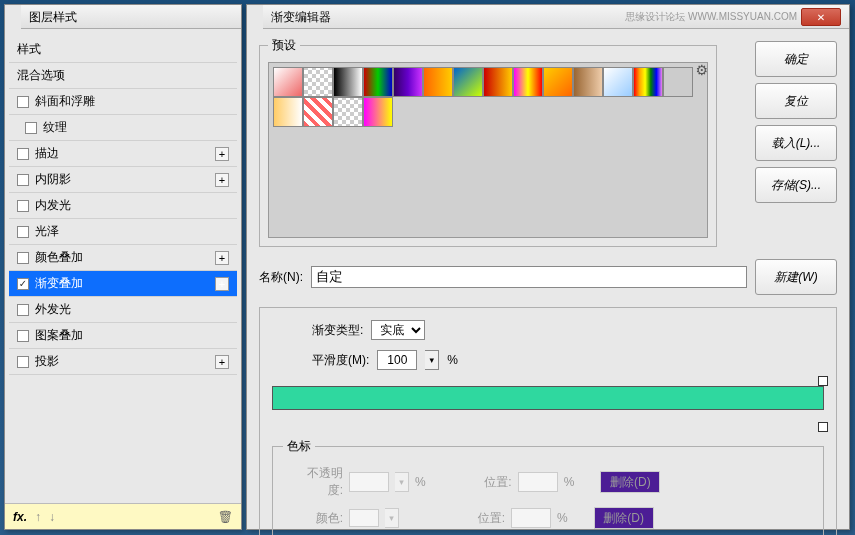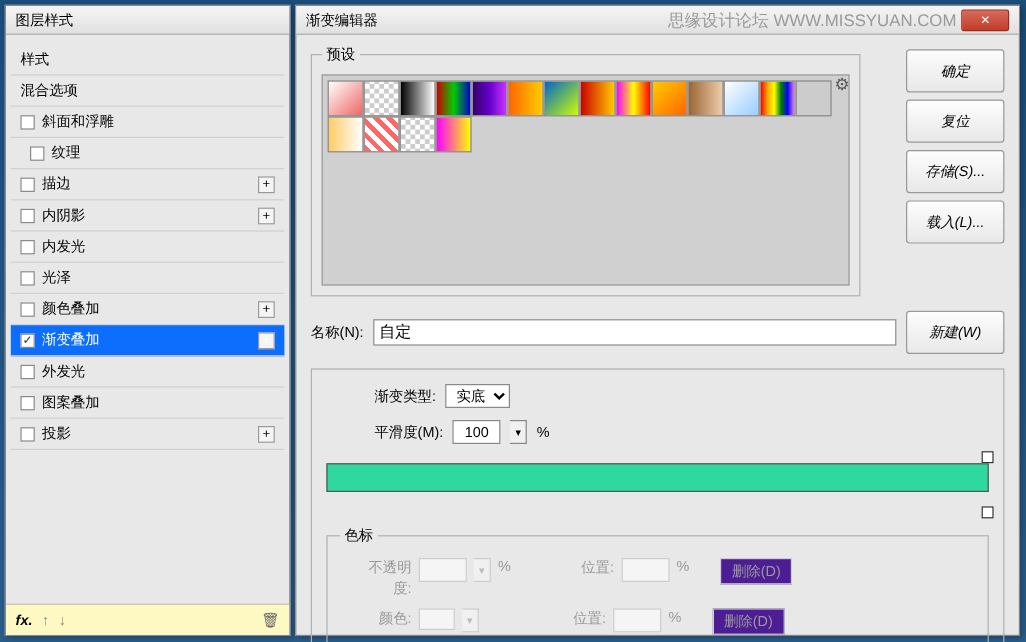--- a/index.html
+++ b/index.html
@@ -1,21 +1,21 @@
 <!DOCTYPE html>
 <html><head>
   <meta charset="utf-8">
   <style>
     * { box-sizing: border-box; margin: 0; padding: 0; }
     body { font-family: "Microsoft YaHei", "SimSun", sans-serif; font-size: 12px; background: linear-gradient(180deg, #1a4d7a 0%, #2a5d8a 100%); width: 855px; height: 535px; overflow: hidden; }
     
     .dialog { position: absolute; background: #e8e8e8; border: 1px solid #888; box-shadow: 2px 2px 5px rgba(0,0,0,0.3); }
-    .titlebar { background: linear-gradient(180deg, #f5f5f5 0%, #e0e0e0 100%); height: 24px; line-height: 24px; padding: 0 8px; border-bottom: 1px solid #aaa; display: flex; align-items: center; justify-content: space-between; }
+    .titlebar { background: linear-gradient(180deg, #f5f5f5 0%, #e0e0e0 100%); height: 24px; line-height: 24px; padding: 0 8px; border-bottom: 1px solid #aaa; display: flex; align-items: center; justify-content: space-between; margin-left: 16px; }
     .titlebar-right { display: flex; align-items: center; gap: 4px; }
-    .watermark { font-size: 14px; color: #999; }
+    .watermark { font-size: 10px; color: #999; }
     .close-btn { width: 40px; height: 18px; background: linear-gradient(180deg, #d86a5a 0%, #c23d2a 100%); color: #fff; text-align: center; line-height: 18px; border: 1px solid #a02818; border-radius: 2px; cursor: pointer; font-size: 10px; }
     
     .left-dialog { left: 4px; top: 4px; width: 238px; height: 526px; }
     .right-dialog { left: 246px; top: 4px; width: 604px; height: 526px; }
     
     .styles-list { padding: 8px 4px; }
     .style-group { padding: 4px 8px; border-bottom: 1px solid #d0d0d0; display: flex; align-items: center; justify-content: space-between; height: 26px; }
     .style-group.header { font-weight: normal; }
     .style-group.sub { padding-left: 16px; }
     .style-group.selected { background: #0d6efd; color: #fff; }
@@ -49,21 +49,21 @@
     .dropdown-arrow { border: 1px solid #888; border-left: none; width: 14px; height: 20px; background: #f0f0f0; display: inline-flex; align-items: center; justify-content: center; font-size: 9px; cursor: pointer; }
     
     .gradient-bar-wrap { position: relative; height: 36px; margin: 16px 0; }
     .gradient-bar { height: 24px; background: #2fd89f; border: 1px solid #555; }
     .stop-top { position: absolute; top: -10px; right: -4px; width: 10px; height: 10px; }
     .stop-bottom { position: absolute; bottom: -10px; right: -4px; width: 10px; height: 10px; }
     .stop-marker { width: 10px; height: 10px; background: #fff; border: 1px solid #333; }
     
     .stops-fieldset { border: 1px solid #b0b0b0; padding: 10px; }
     .stops-fieldset legend { padding: 0 4px; }
-    .stops-row { display: flex; gap: 6px; margin-bottom: 8px; padding-left: 10px; }
+    .stops-row { display: flex; align-items: center; gap: 6px; margin-bottom: 8px; padding-left: 10px; }
     .stops-label { color: #999; width: 50px; text-align: right; }
     .stops-input { width: 40px; height: 20px; border: 1px solid #ccc; background: #f5f5f5; }
     .color-box { width: 30px; height: 18px; border: 1px solid #ccc; background: #f5f5f5; }
     .disabled-label { color: #999; }
     .del-btn { width: 60px; height: 22px; border: 1px solid #ccc; background: #4c1d95; color: #999; font-size: 12px; }
   </style>
 </head>
 <body>
 
 <div class="dialog left-dialog">
@@ -165,22 +165,22 @@
     <div class="titlebar-right">
       <span class="watermark">思缘设计论坛   WWW.MISSYUAN.COM</span>
       <div class="close-btn">✕</div>
     </div>
   </div>
   <div class="right-body">
 
     <div class="right-buttons">
       <button class="btn">确定</button>
       <button class="btn">复位</button>
+      <button class="btn">载入(L)...</button>
       <button class="btn">存储(S)...</button>
-      <button class="btn">载入(L)...</button>
     </div>
 
     <fieldset class="presets-fieldset" style="width:452px;">
       <legend>预设</legend>
       <span class="gear-icon">⚙</span>
       <div class="swatches">
         <div class="swatch-row">
           <div class="swatch" style="background:linear-gradient(135deg,#fff,#e66)"></div>
           <div class="swatch" style="background:repeating-conic-gradient(#ccc 0 25%,#fff 0 50%) 0/8px 8px"></div>
           <div class="swatch" style="background:linear-gradient(90deg,#000,#fff)"></div>

